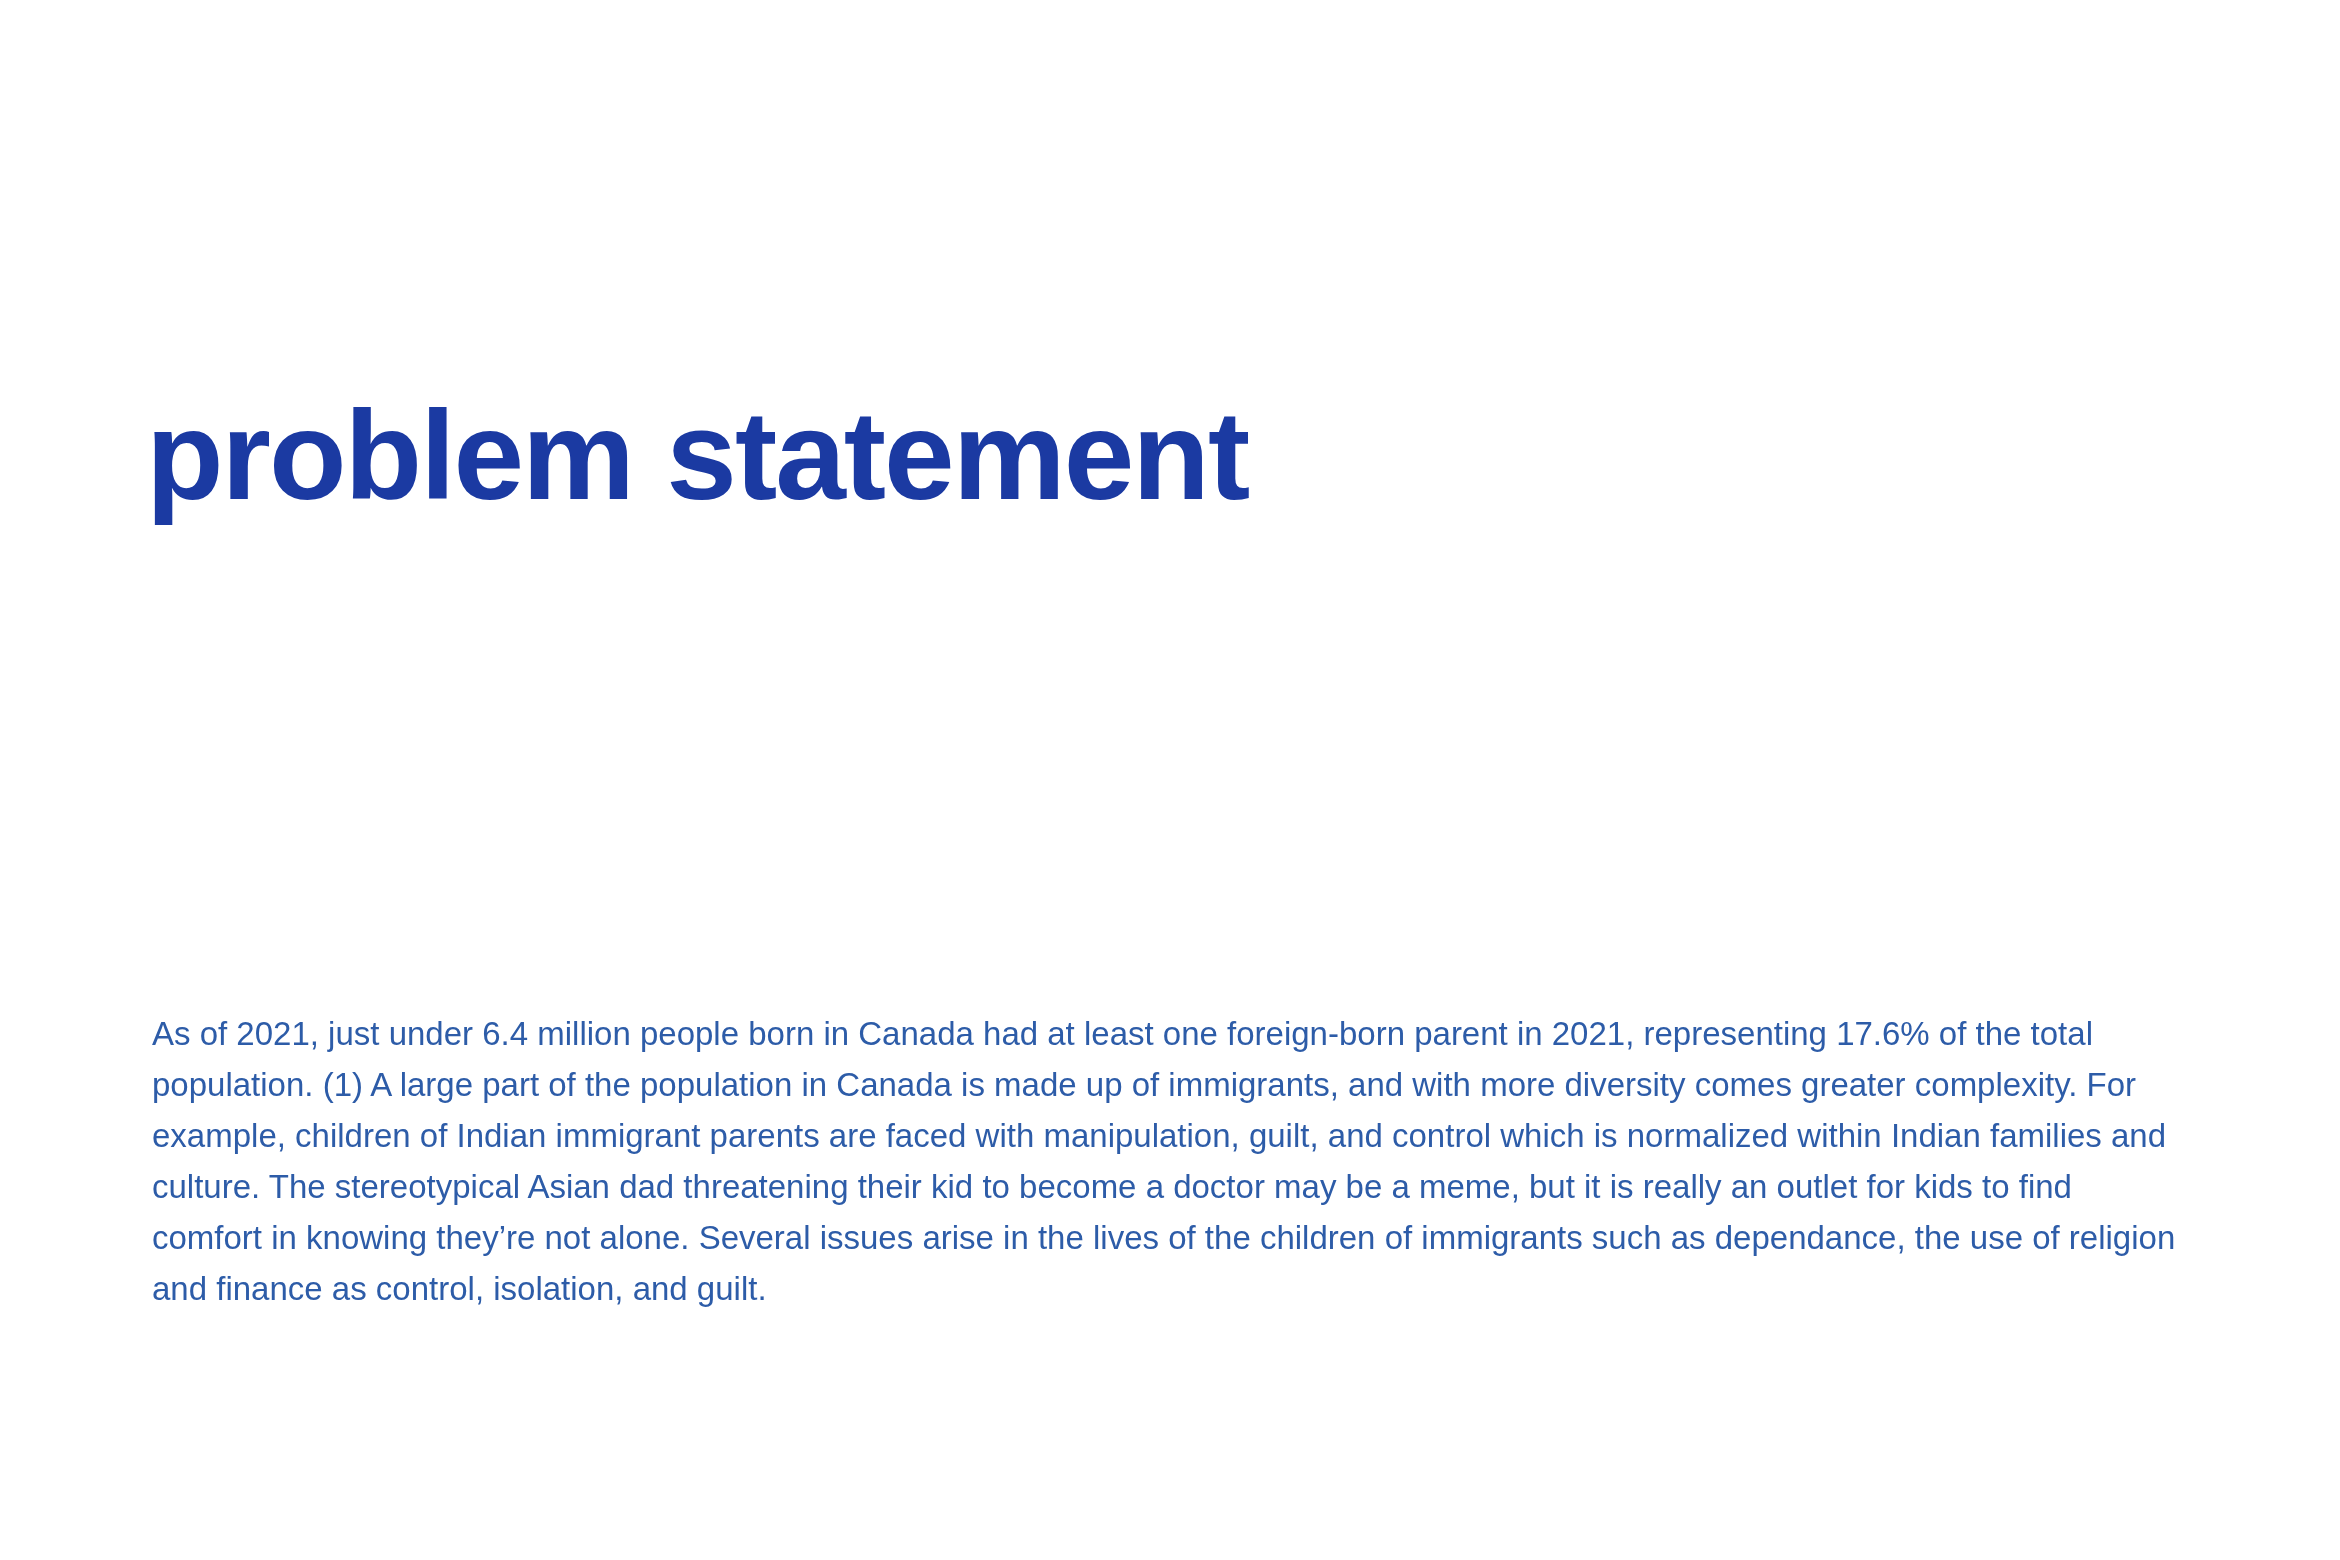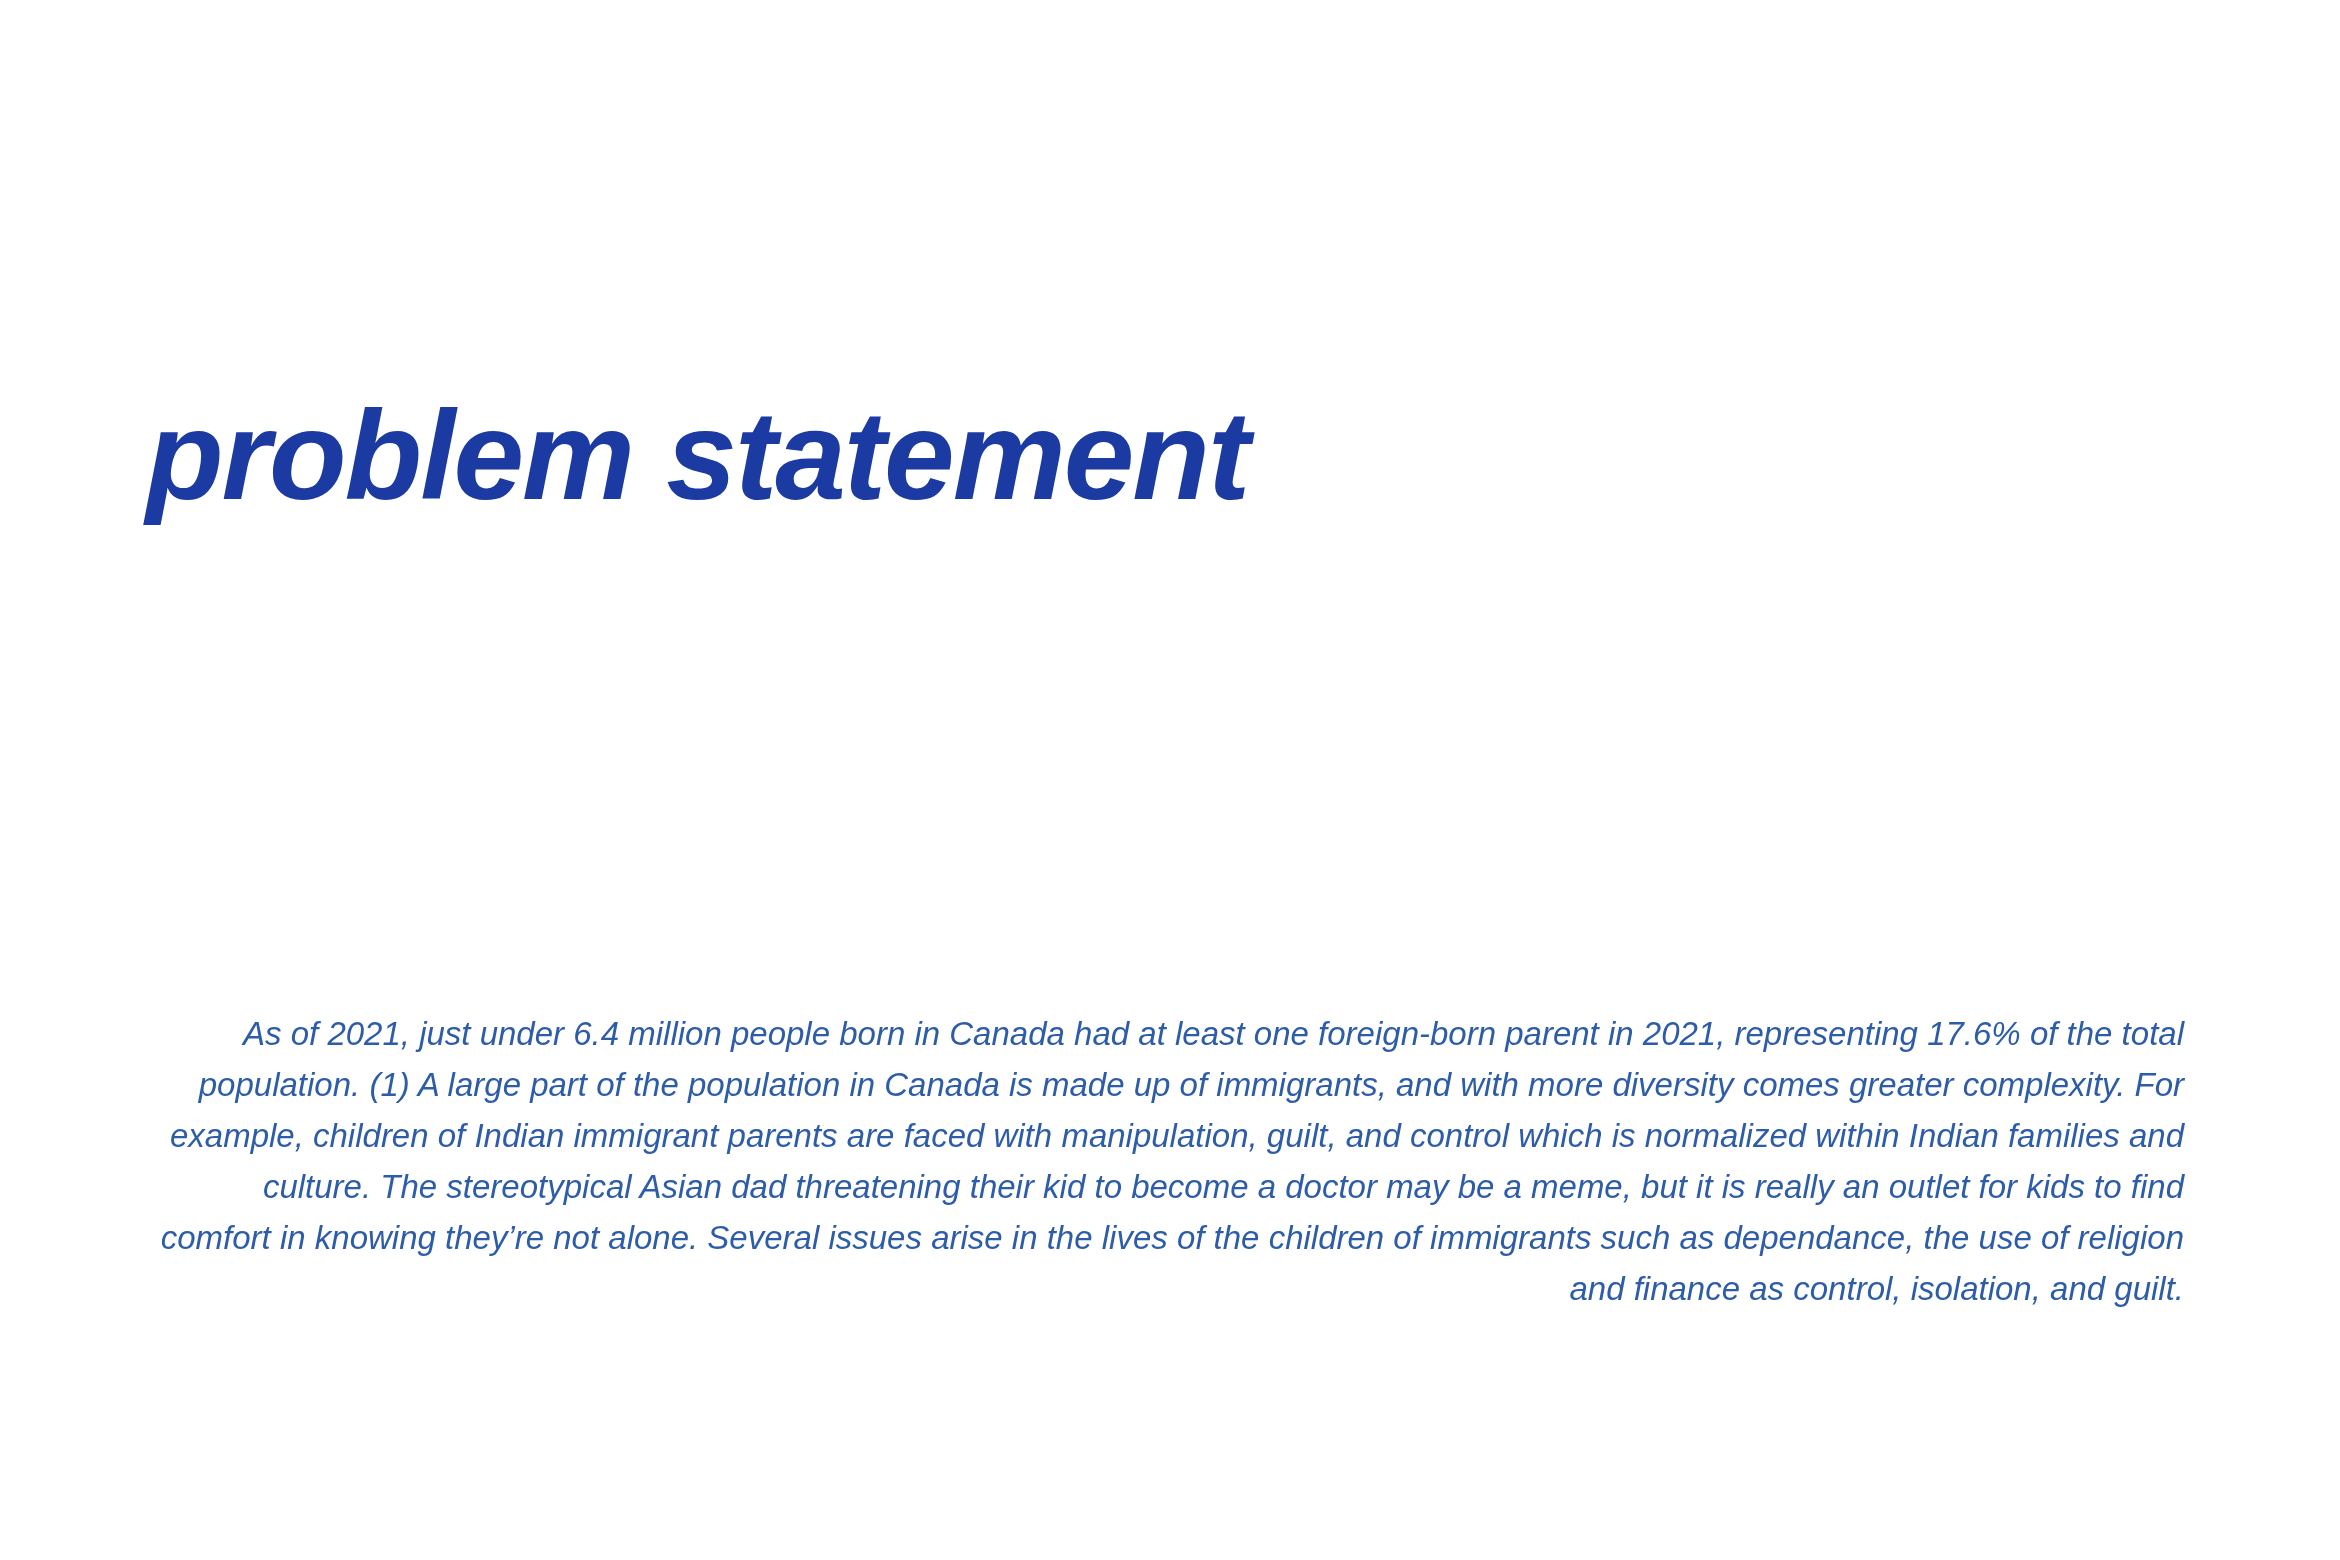--- a/index.html
+++ b/index.html
@@ -13,43 +13,42 @@
     height: 1560px;
     background: var(--bg-color);
     font-family: "Liberation Sans", sans-serif;
     overflow: hidden;
   }
   .slide {
     position: relative;
     width: 2341px;
     height: 1540px;
     background: var(--bg-color);
-    font-style: italic;
   }
   .slide-title {
     position: absolute;
     left: 146px;
     top: 382px;
     font-size: 127px;
     line-height: 1.15;
     font-weight: 800;
     letter-spacing: -2px;
     color: var(--title-color);
     white-space: nowrap;
   }
   .slide-paragraph {
     position: absolute;
-    left: 146px;
+    left: 152px;
     top: 1008px;
     width: 2038px;
     font-size: 33px;
     line-height: 51px;
     font-weight: 400;
     color: var(--body-color);
-    text-align: right;
+    text-align: left;
   }
 </style>
 </head>
 <body>
 
 <div class="slide">
   <h1 class="slide-title">problem statement</h1>
   <p class="slide-paragraph">As of 2021, just under 6.4 million people born in Canada had at least one foreign-born parent in 2021, representing 17.6% of the total population. (1) A large part of the population in Canada is made up of immigrants, and with more diversity comes greater complexity. For example, children of Indian immigrant parents are faced with manipulation, guilt, and control which is normalized within Indian families and culture. The stereotypical Asian dad threatening their kid to become a doctor may be a meme, but it is really an outlet for kids to find comfort in knowing they’re not alone. Several issues arise in the lives of the children of immigrants such as dependance, the use of religion and finance as control, isolation, and guilt.</p>
 </div>
 

